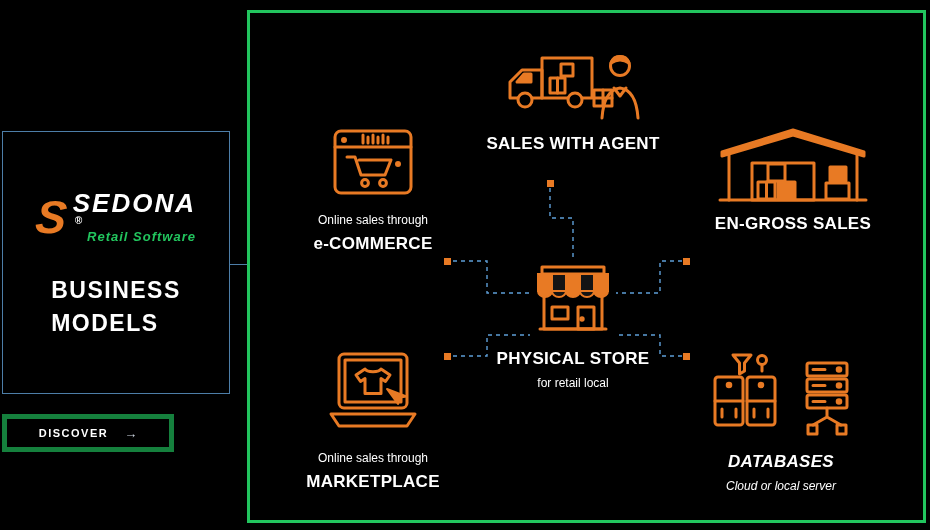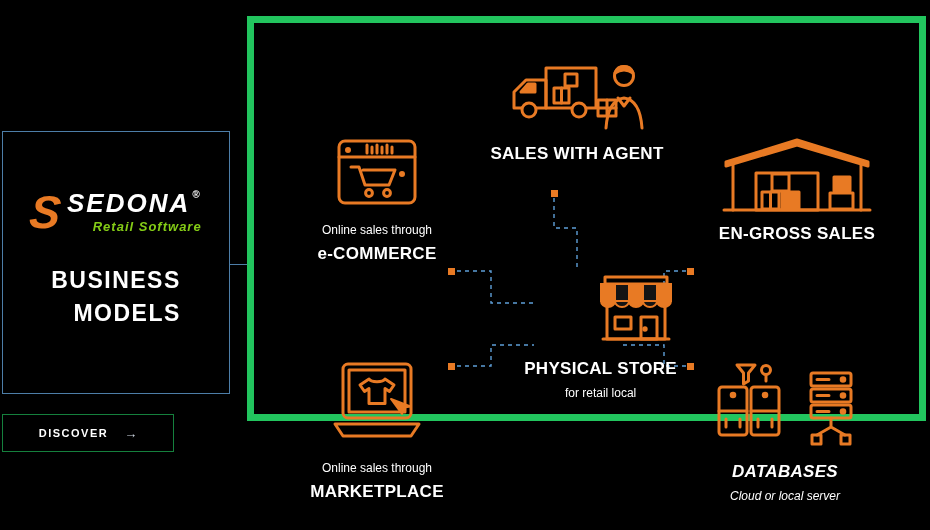--- a/index.html
+++ b/index.html
@@ -14,53 +14,53 @@
     display:flex;flex-direction:column;align-items:center;
   }
   .logo{display:flex;align-items:center;gap:6px;margin-top:58px;}
   .logo-s{
     font-size:46px;font-weight:800;font-style:italic;color:#e87a24;
     line-height:40px;transform:skewX(-6deg);
   }
   .logo-text{display:flex;flex-direction:column;align-items:flex-start;}
   .logo-name{
     font-size:26px;font-weight:800;font-style:italic;letter-spacing:2px;
-    color:#fff;line-height:26px;display:flex;align-items:flex-start;
+    color:#fff;line-height:26px;display:flex;align-items:flex-start;flex-direction:column;
   }
   .logo-name sup{font-size:10px;color:#fff;margin-left:2px;line-height:10px;}
   .logo-sub{
-    font-size:13px;font-weight:700;font-style:italic;color:#84cc16;
+    font-size:13px;font-weight:700;font-style:italic;color:#22c55e;
     letter-spacing:1px;margin-top:3px;align-self:flex-end;
   }
   .panel-title{
-    margin-top:30px;text-align:right;font-size:23px;font-weight:700;
+    margin-top:30px;text-align:left;font-size:23px;font-weight:700;
     letter-spacing:1.5px;line-height:33px;color:#fff;
   }
   
   .discover-btn{
     position:absolute;left:2px;top:414px;width:172px;height:38px;
-    border:1px solid #15803d;box-sizing:border-box;background:transparent;
+    border:5px solid #15803d;box-sizing:border-box;background:transparent;
     display:flex;align-items:center;justify-content:center;gap:16px;
     color:#fff;cursor:pointer;font-family:"Liberation Sans",sans-serif;
   }
   .discover-btn .lbl{font-size:11px;font-weight:700;letter-spacing:1.5px;}
   .discover-btn .arr{font-size:13px;color:#cfd8e3;}
   
   .panel-link{position:absolute;left:230px;top:264px;width:17px;height:1px;background:#4d7ea8;}
   
   .diagram-panel{
-    position:absolute;left:247px;top:16px;width:679px;height:405px;
-    border:7px solid #22c55e;box-sizing:border-box;
+    position:absolute;left:247px;top:10px;width:679px;height:513px;
+    border:3px solid #22c55e;box-sizing:border-box;
   }
   .connectors{position:absolute;left:0;top:0;pointer-events:none;}
   .node{position:absolute;display:flex;flex-direction:column;align-items:center;text-align:center;}
   .node-agent{left:213px;top:25px;width:220px;}
   .node-ecommerce{left:13px;top:106px;width:220px;}
   .node-engross{left:433px;top:112px;width:220px;justify-content:flex-end;}
-  .node-store{left:223px;top:248px;width:200px;align-items:flex-end;}
+  .node-store{left:223px;top:248px;width:200px;}
   .node-marketplace{left:13px;top:338px;width:220px;}
   .node-databases{left:421px;top:336px;width:220px;font-style:italic;}
   .node .label{margin-top:9px;}
   .node-store .label{margin-top:12px;}
   .line-reg{font-size:12px;font-weight:400;line-height:24px;color:#fff;}
   .line-bold{font-size:17px;font-weight:700;line-height:24px;letter-spacing:.3px;color:#fff;}
   .ic{display:block;}
 </style>
 </head>
 <body>

